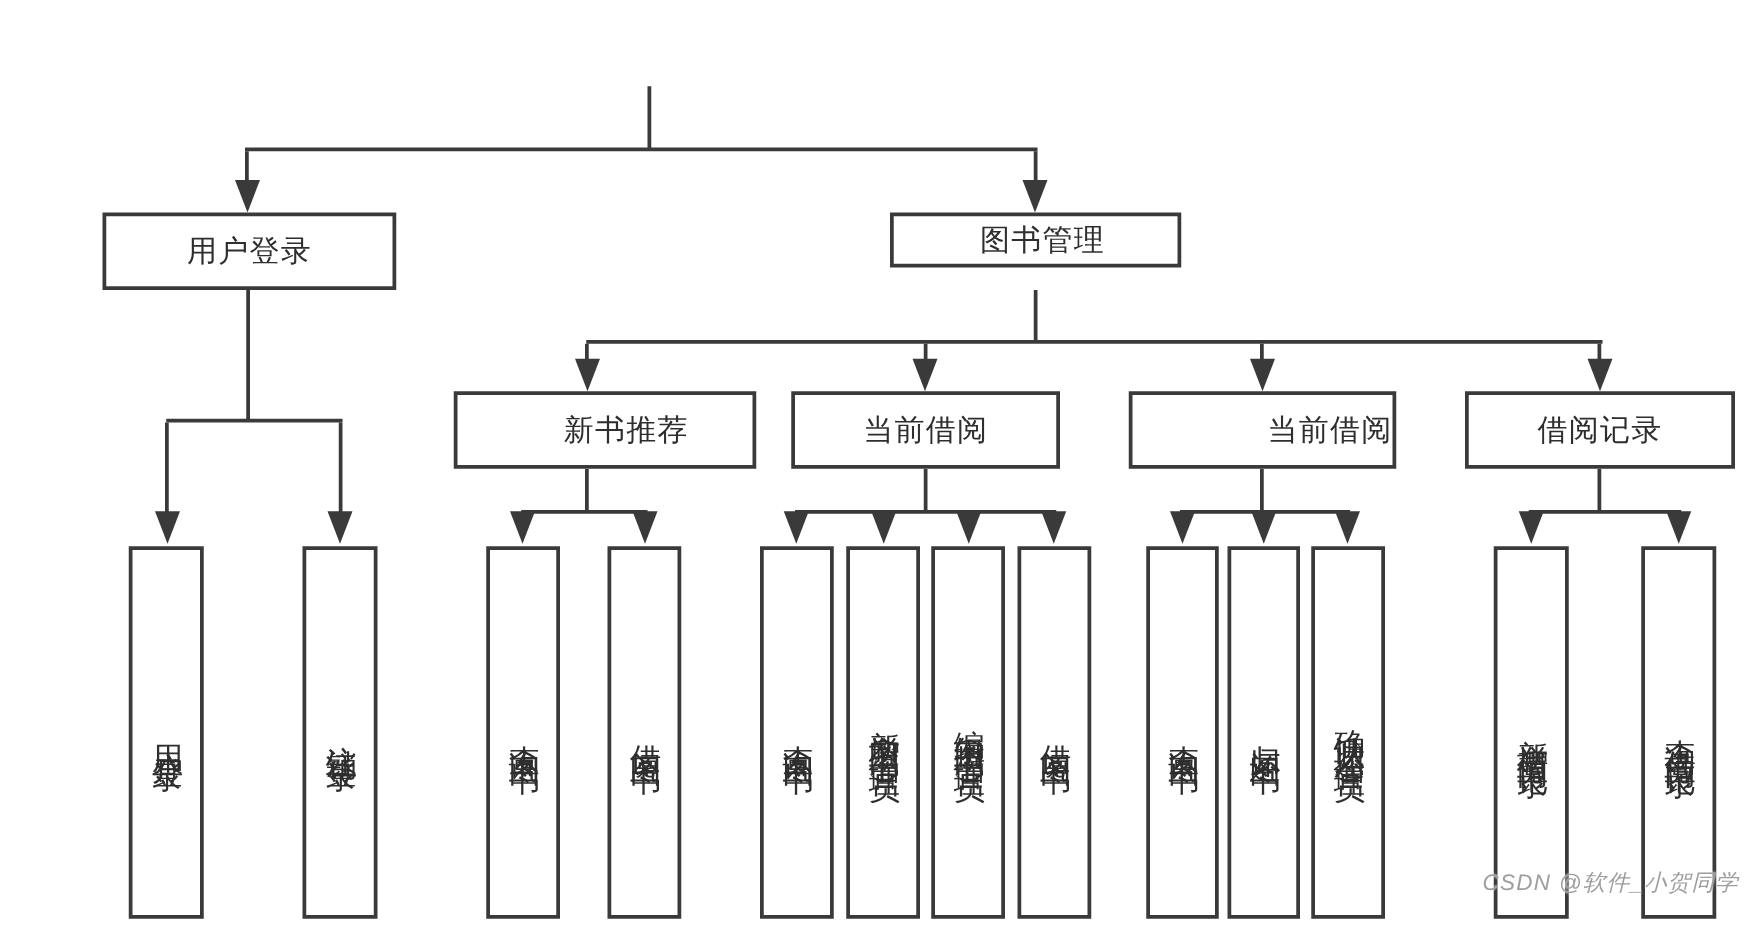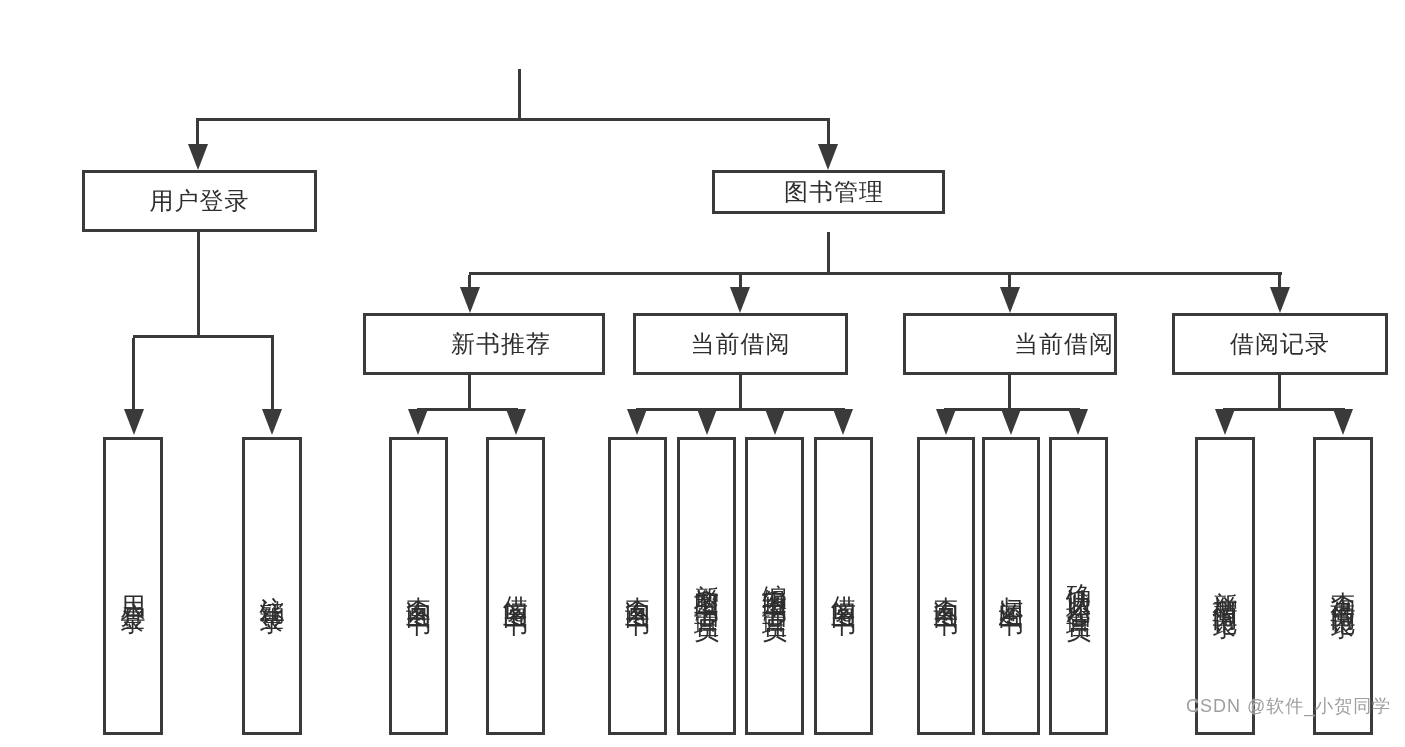--- a/index.html
+++ b/index.html
@@ -166,15 +166,15 @@
     <span class="vtext">确认归还（管理员）</span>
   </div>
 
   <div class="box" style="left:1195px;top:437px;width:60px;height:298px;">
     <span class="vtext">新增借阅记录</span>
   </div>
   <div class="box" style="left:1313px;top:437px;width:60px;height:298px;">
     <span class="vtext">查询借阅记录</span>
   </div>
 
-  <div class="watermark" style="left:1186px;top:694px;">CSDN @软件_小贺同学</div>
+  <div class="watermark" style="left:1186px;top:694px;font-style:italic;">CSDN @软件_小贺同学</div>
 
 </div>
 
 </body></html>

